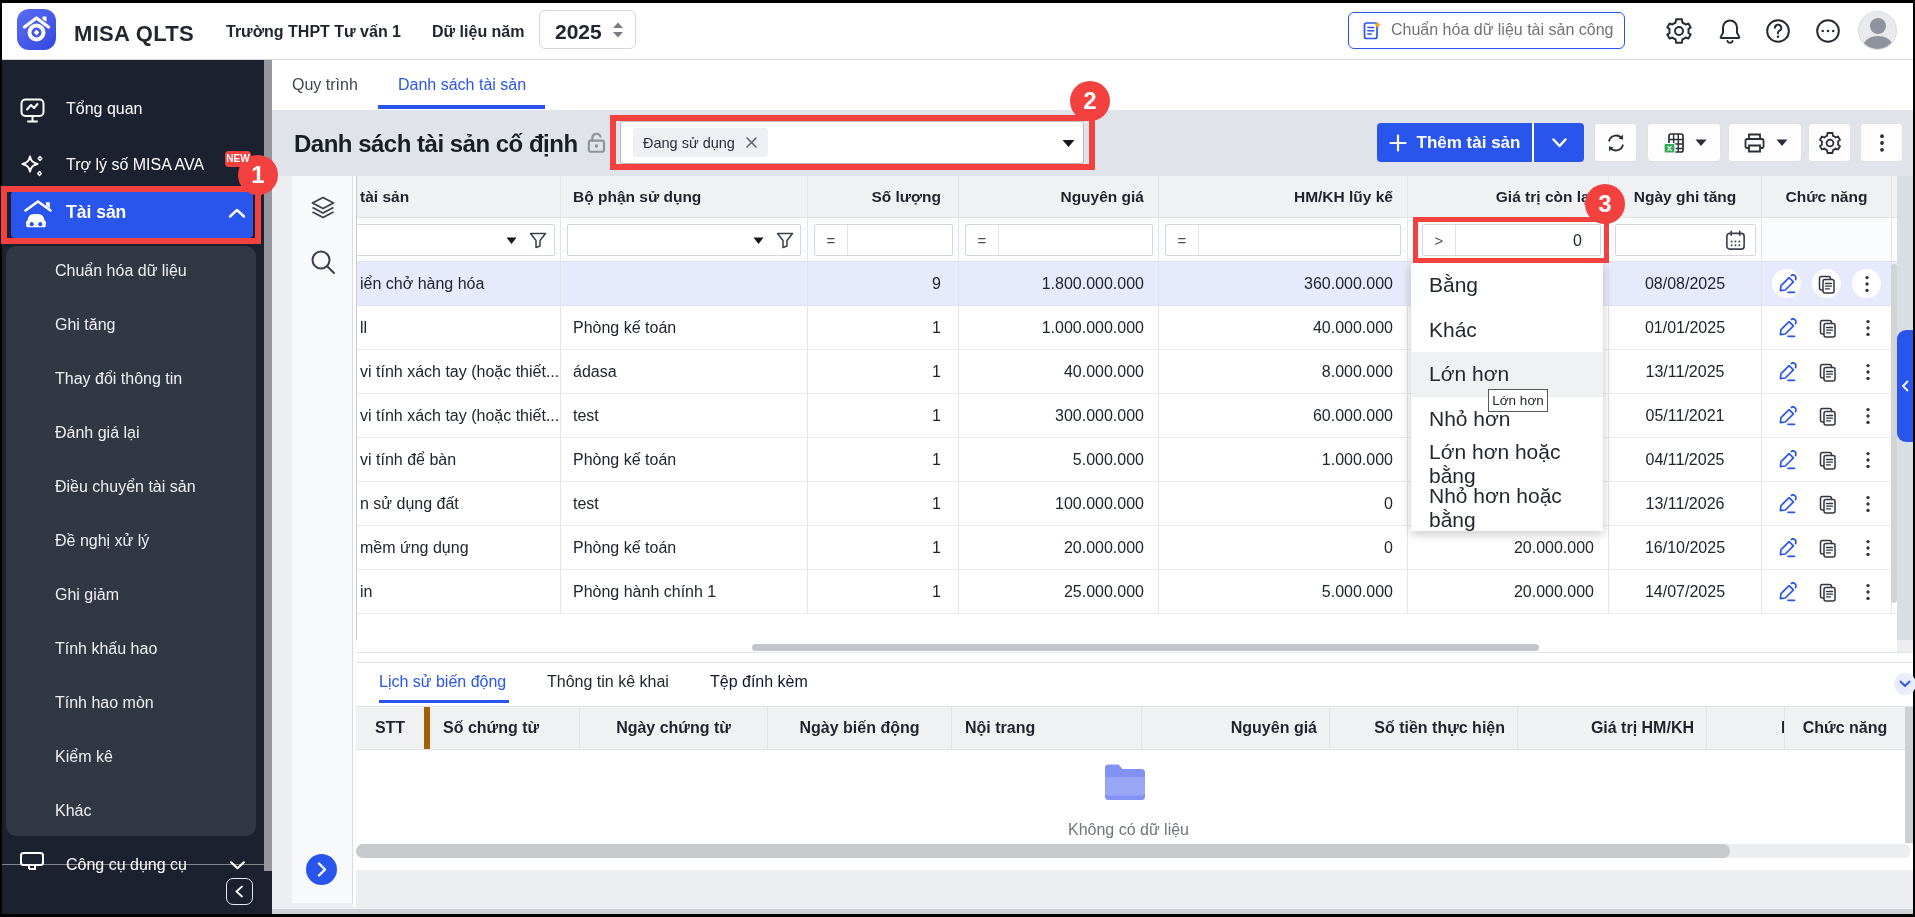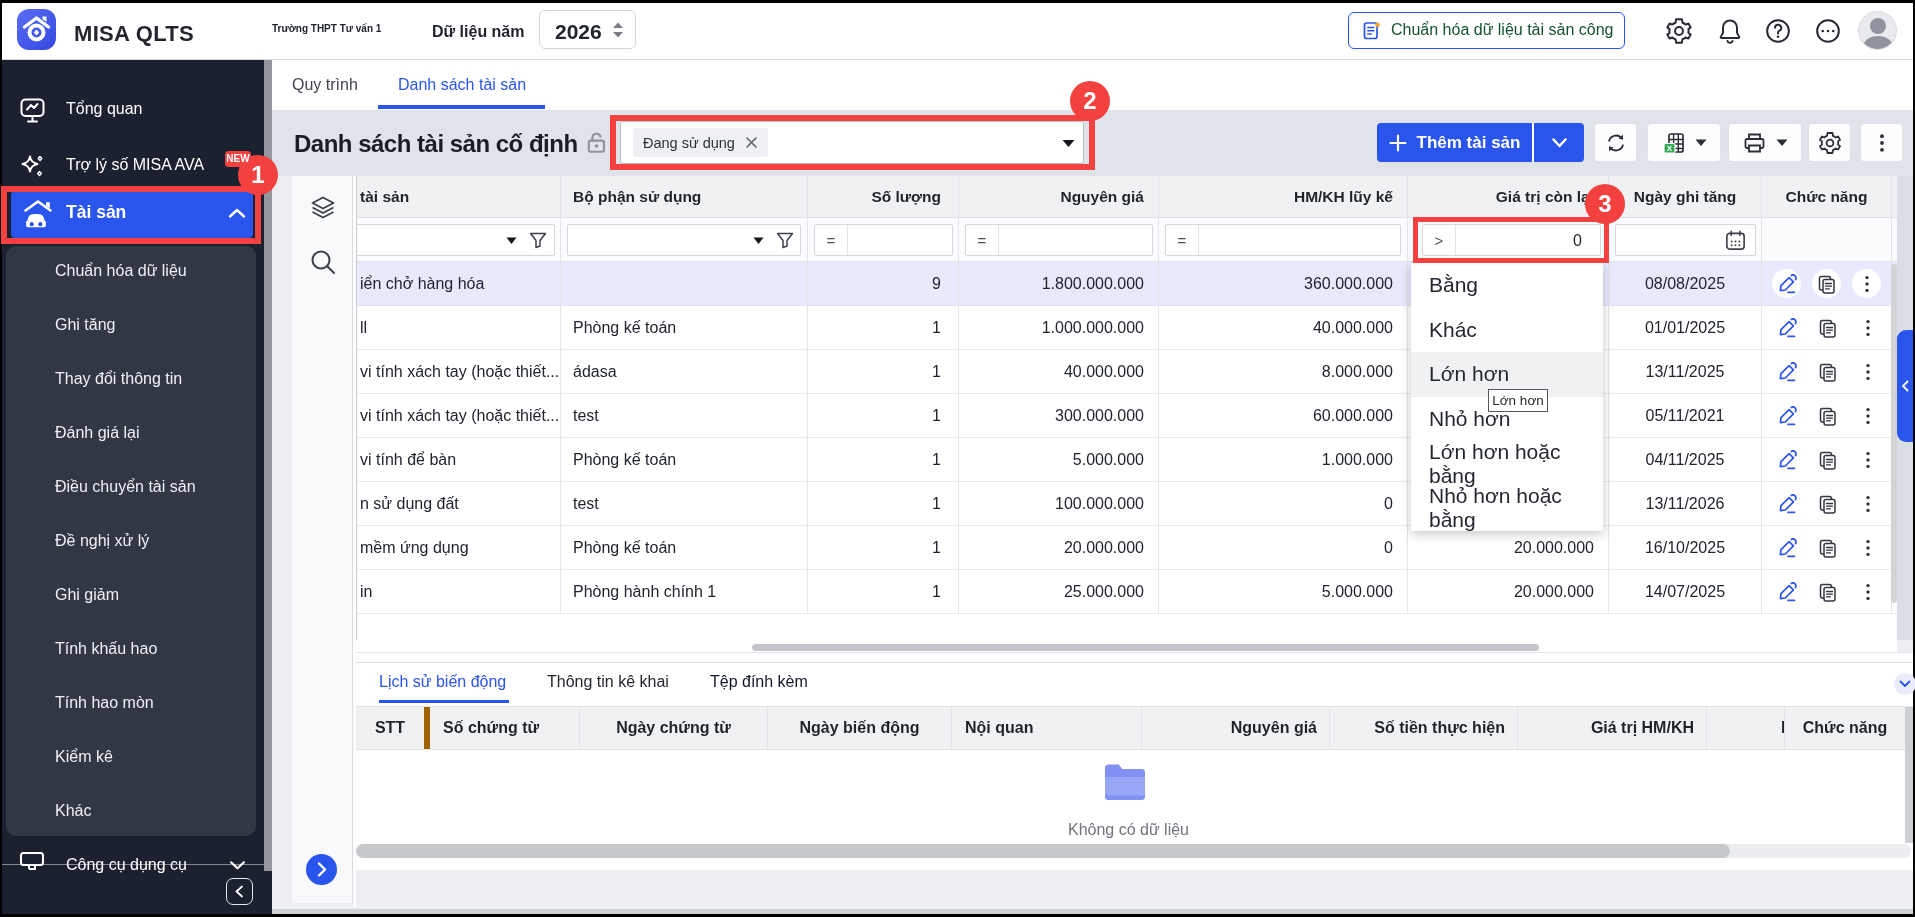--- a/index.html
+++ b/index.html
@@ -43,36 +43,36 @@
   <div class="abs" style="left:15px;top:6px;width:39px;height:41px;border-radius:12px;background:linear-gradient(135deg,#5b6ef5,#3347e0);">
     <svg width="39" height="41" viewBox="0 0 39 41">
           <path d="M7.5 18 L19.5 9 L31.5 18" fill="none" stroke="#fff" stroke-width="3.4" stroke-linecap="round" stroke-linejoin="round"></path>
           <path d="M25.5 10 v-2.6 h4 v5.6" fill="#fff"></path>
           <circle cx="19.5" cy="23.5" r="9" fill="#fff"></circle>
           <circle cx="19.5" cy="23.5" r="5" fill="#4157ee"></circle>
           <path d="M19.5 20.6 l2.7 2.9 -2.7 2.9 -2.7 -2.9 z" fill="#fff"></path>
         </svg>
   </div>
   <div class="abs b" style="left:72px;top:18px;font-size:22px;letter-spacing:0.3px;color:#23262e;">MISA QLTS</div>
-  <div class="abs b" style="left:224px;top:20px;font-size:10px;margin-left:46px;">Trường THPT Tư vấn 1</div>
+  <div class="abs b" style="left:224px;top:20px;font-size:16px;">Trường THPT Tư vấn 1</div>
   <div class="abs b" style="left:430px;top:20px;font-size:16px;">Dữ liệu năm</div>
   <div class="abs" style="left:537px;top:7px;width:97px;height:39px;border:1px solid #d4d6db;border-radius:6px;background:#fff;">
-    <span class="abs b" style="left:15px;top:9px;font-size:21px;">2026</span>
+    <span class="abs b" style="left:15px;top:9px;font-size:21px;">2025</span>
     <svg class="abs" style="left:70px;top:9px;" width="16" height="20" viewBox="0 0 16 20">
           <path d="M3 8 L8 2.5 L13 8 Z" fill="#777c85"></path>
           <path d="M3 12 L8 17.5 L13 12 Z" fill="#777c85"></path>
         </svg>
   </div>
   <div class="abs" style="left:1346px;top:9px;width:277px;height:37px;border:1.5px solid #2a55ec;border-radius:6px;background:#fff;">
     <svg class="abs" style="left:12px;top:7px;" width="22" height="22" viewBox="0 0 22 22">
           <rect x="3.5" y="3" width="12.5" height="15.5" rx="2" fill="none" stroke="#2a55ec" stroke-width="1.7"></rect>
           <path d="M6.8 7.5h6M6.8 10.8h6M6.8 14.1h3.5" stroke="#2a55ec" stroke-width="1.5" stroke-linecap="round"></path>
           <path d="M16.5 1.5 l1 2 2.2.3-1.6 1.6.4 2.2-2-1.1-2 1.1.4-2.2-1.6-1.6 2.2-.3z" fill="#f5a623"></path>
         </svg>
-    <span class="abs" style="left:42px;top:8px;font-size:16px;color:#14532d;white-space:nowrap;">Chuẩn hóa dữ liệu tài sản công</span>
+    <span class="abs" style="left:42px;top:8px;font-size:16px;color:#737373;white-space:nowrap;">Chuẩn hóa dữ liệu tài sản công</span>
   </div>
 
   <svg class="abs" style="left:1663px;top:14px;" width="28" height="28" viewBox="0 0 24 24">
         <path d="M12 8.6a3.4 3.4 0 1 0 0 6.8 3.4 3.4 0 0 0 0-6.8zm8.2 3.4c0-.6-.05-1.1-.15-1.6l2-1.5-2-3.4-2.3 1a7.6 7.6 0 0 0-2.8-1.6L14.5 2h-5l-.45 2.9a7.6 7.6 0 0 0-2.8 1.6l-2.3-1-2 3.4 2 1.5c-.1.5-.15 1-.15 1.6s.05 1.1.15 1.6l-2 1.5 2 3.4 2.3-1a7.6 7.6 0 0 0 2.8 1.6l.45 2.9h5l.45-2.9a7.6 7.6 0 0 0 2.8-1.6l2.3 1 2-3.4-2-1.5c.1-.5.15-1 .15-1.6z" fill="none" stroke="#272b33" stroke-width="1.7" stroke-linejoin="round"></path>
       </svg>
   <svg class="abs" style="left:1714px;top:14px;" width="28" height="28" viewBox="0 0 24 24">
         <path d="M12 3a6 6 0 0 0-6 6v4.5L4.2 16.8a.7.7 0 0 0 .55 1.2h14.5a.7.7 0 0 0 .55-1.2L18 13.5V9a6 6 0 0 0-6-6z" fill="none" stroke="#272b33" stroke-width="1.7" stroke-linejoin="round"></path>
         <path d="M9.8 20.5a2.3 2.3 0 0 0 4.4 0" fill="none" stroke="#272b33" stroke-width="1.7" stroke-linecap="round"></path>
       </svg>
   <svg class="abs" style="left:1762px;top:14px;" width="28" height="28" viewBox="0 0 24 24">
@@ -598,21 +598,21 @@
     <svg class="abs" style="left:5px;top:7px;" width="12" height="8" viewBox="0 0 12 8">
           <path d="M1.5 1.5 L6 6 L10.5 1.5" fill="none" stroke="#2a55ec" stroke-width="1.8" stroke-linecap="round" stroke-linejoin="round"></path>
         </svg>
   </div>
 
   <div class="abs" style="left:0;top:43px;width:1557px;height:44px;background:#f0f1f3;border-top:1px solid #e2e4e8;border-bottom:1px solid #e2e4e8;display:flex;font-size:16px;font-weight:bold;color:#1f242c;">
     <div class="cell" style="width:74px;display:flex;align-items:center;justify-content:center;border-right:6px solid #a16207;">STT</div>
     <div class="cell" style="width:150px;display:flex;align-items:center;padding-left:13px;border-right:1px solid #e2e4e8;">Số chứng từ</div>
     <div class="cell" style="width:188px;display:flex;align-items:center;justify-content:center;border-right:1px solid #e2e4e8;">Ngày chứng từ</div>
     <div class="cell" style="width:184px;display:flex;align-items:center;justify-content:center;border-right:1px solid #e2e4e8;">Ngày biến động</div>
-    <div class="cell" style="width:190px;display:flex;align-items:center;padding-left:13px;border-right:1px solid #e2e4e8;">Nội quan</div>
+    <div class="cell" style="width:190px;display:flex;align-items:center;padding-left:13px;border-right:1px solid #e2e4e8;">Nội trang</div>
     <div class="cell" style="width:188px;display:flex;align-items:center;justify-content:flex-end;padding-right:12px;border-right:1px solid #e2e4e8;">Nguyên giá</div>
     <div class="cell" style="width:188px;display:flex;align-items:center;justify-content:flex-end;padding-right:12px;border-right:1px solid #e2e4e8;">Số tiền thực hiện</div>
     <div class="cell" style="width:189px;display:flex;align-items:center;justify-content:flex-end;padding-right:12px;border-right:1px solid #e2e4e8;">Giá trị HM/KH</div>
     <div class="cell" style="width:78px;display:flex;align-items:center;border-right:1px solid #e2e4e8;position:relative;">
           <span style="position:absolute;left:74px;">Hao mòn</span>
         </div>
     <div class="cell" style="width:120px;display:flex;align-items:center;justify-content:center;">Chức năng</div>
   </div>
 
   <svg class="abs" style="left:746px;top:97px;" width="46" height="45" viewBox="0 0 46 45">

